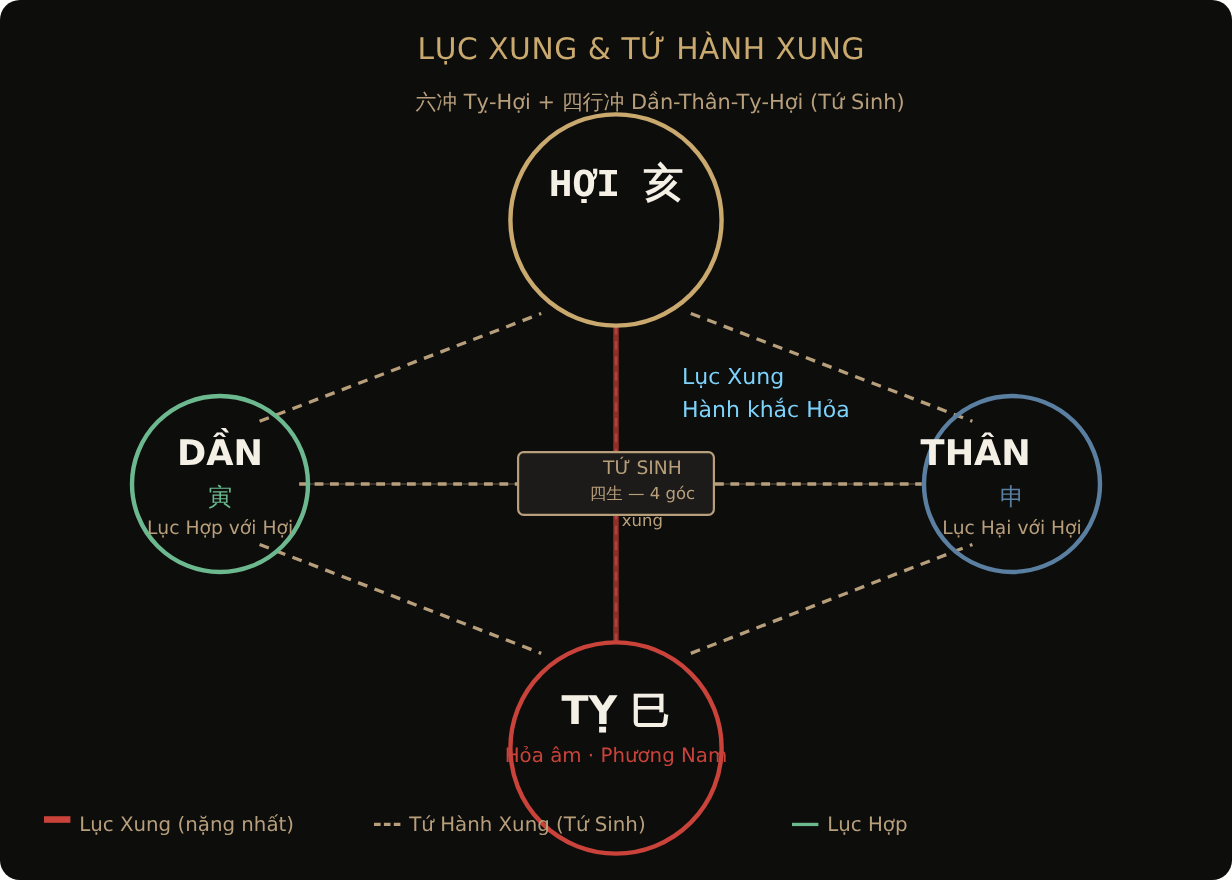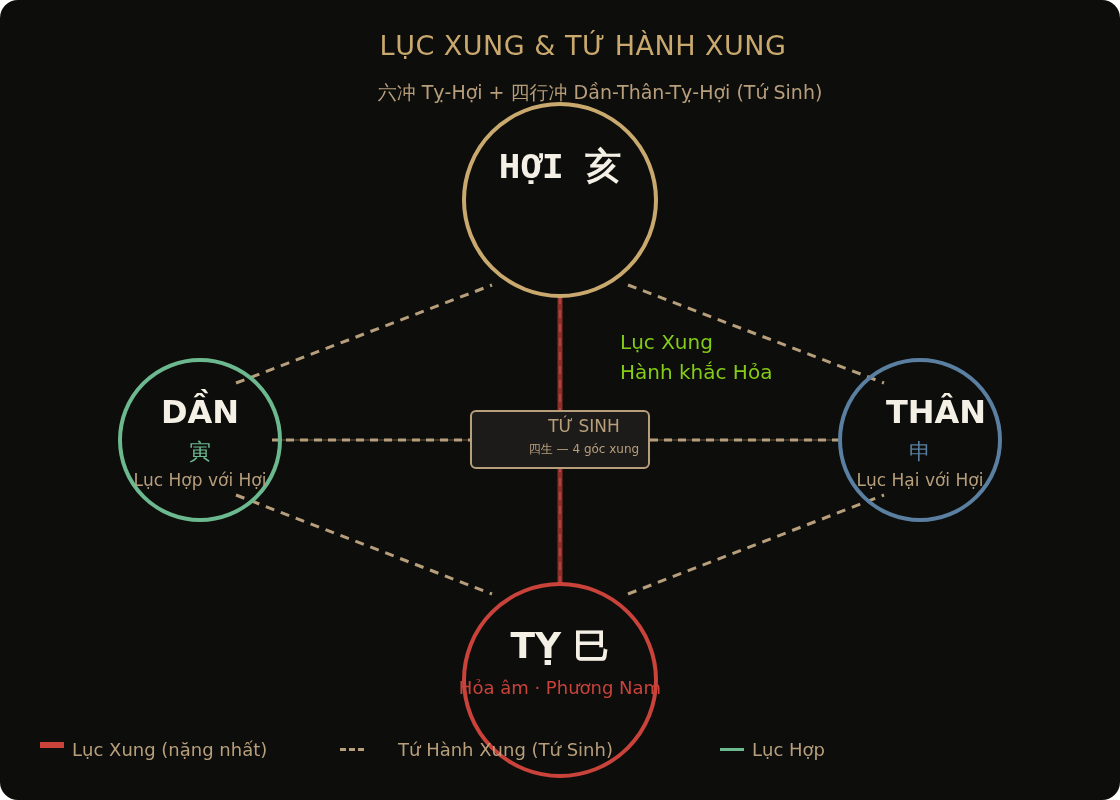--- a/index.html
+++ b/index.html
@@ -24,23 +24,23 @@
   }
   .node-sub {
     position: absolute; text-align: center; white-space: nowrap;
   }
   .center-box {
     position: absolute; left: 470px; top: 410px; width: 180px; height: 59px;
     box-sizing: border-box; border: 2px solid #b89f7c; border-radius: 6px;
     background: #1c1b19; text-align: center; color: #b89f7c; padding-left: 48px;
   }
   .center-box .l1 { font-size: 17px; margin-top: 3px; line-height: 22px; }
-  .center-box .l2 { font-size: 12px; line-height: 24px; }
+  .center-box .l2 { font-size: 15px; line-height: 24px; }
   .xung-label {
-    position: absolute; left: 620px; color: #84cc16; font-size: 20px; white-space: nowrap;
+    position: absolute; left: 620px; color: #7dd3fc; font-size: 20px; white-space: nowrap;
   }
   .legend-item { position: absolute; top: 737px; height: 24px; display: flex; align-items: center; }
   .legend-label { color: #b89f7c; font-size: 18px; white-space: nowrap; }
   .legend-swatch { display: inline-block; margin-right: 8px; }
 </style>
 </head>
 <body>
 
 <div class="card">
 
@@ -65,40 +65,40 @@
     <circle cx="920" cy="440" r="80" fill="none" stroke="#5a7fa0" stroke-width="4"></circle>
     <circle cx="560" cy="680" r="96" fill="none" stroke="#c9433a" stroke-width="4"></circle>
   </svg>
 
   <div class="node-name" style="left:460px; width:200px; top:142px; font-size:36px;font-family:Liberation Mono, monospace;">HỢI 亥</div>
 
   <div class="node-name" style="left:120px; width:160px; top:393px; font-size:32px;">DẦN</div>
   <div class="node-sub" style="left:120px; width:160px; top:437px; font-size:22px; color:#6db98f;">寅</div>
   <div class="node-sub" style="left:100px; width:200px; top:470px; font-size:17px; color:#b89f7c;">Lục Hợp với Hợi</div>
 
-  <div class="node-name" style="left:856px; width:160px; top:393px; font-size:32px;">THÂN</div>
+  <div class="node-name" style="left:807px; width:160px; top:393px; font-size:32px;">THÂN</div>
   <div class="node-sub" style="left:840px; width:160px; top:437px; font-size:22px; color:#5a7fa0;">申</div>
   <div class="node-sub" style="left:820px; width:200px; top:470px; font-size:17px; color:#b89f7c;">Lục Hại với Hợi</div>
 
   <div class="node-name" style="left:460px; width:200px; top:622px; font-size:36px;">TỴ 巳</div>
   <div class="node-sub" style="left:430px; width:260px; top:677px; font-size:18px; color:#c9433a;">Hỏa âm · Phương Nam</div>
 
   <div class="center-box">
     <div class="l1">TỨ SINH</div>
     <div class="l2">四生 — 4 góc xung</div>
   </div>
 
   <div class="xung-label" style="top:330px;">Lục Xung</div>
   <div class="xung-label" style="top:360px;">Hành khắc Hỏa</div>
 
   <div class="legend-item" style="left:40px;">
     <span class="legend-swatch" style="width:24px; height:6px; background:#c9433a; margin-top:-8px;"></span>
     <span class="legend-label">Lục Xung (nặng nhất)</span>
   </div>
-  <div class="legend-item" style="left:340px;gap:26px;">
+  <div class="legend-item" style="left:340px;">
     <span class="legend-swatch" style="width:24px; height:0; border-top:3px dashed #b89f7c;"></span>
     <span class="legend-label">Tứ Hành Xung (Tứ Sinh)</span>
   </div>
   <div class="legend-item" style="left:720px;">
     <span class="legend-swatch" style="width:24px; height:3px; background:#6db98f;"></span>
     <span class="legend-label">Lục Hợp</span>
   </div>
 
 </div>
 

